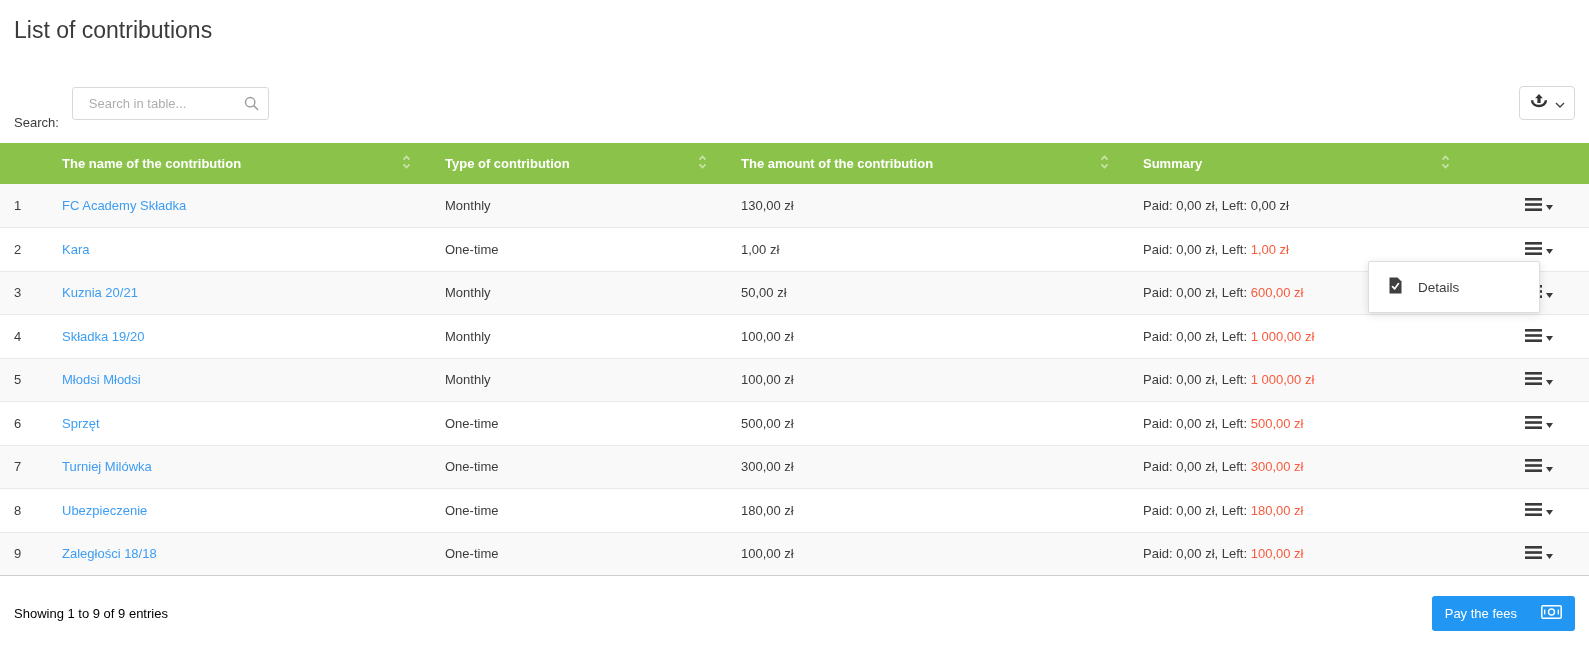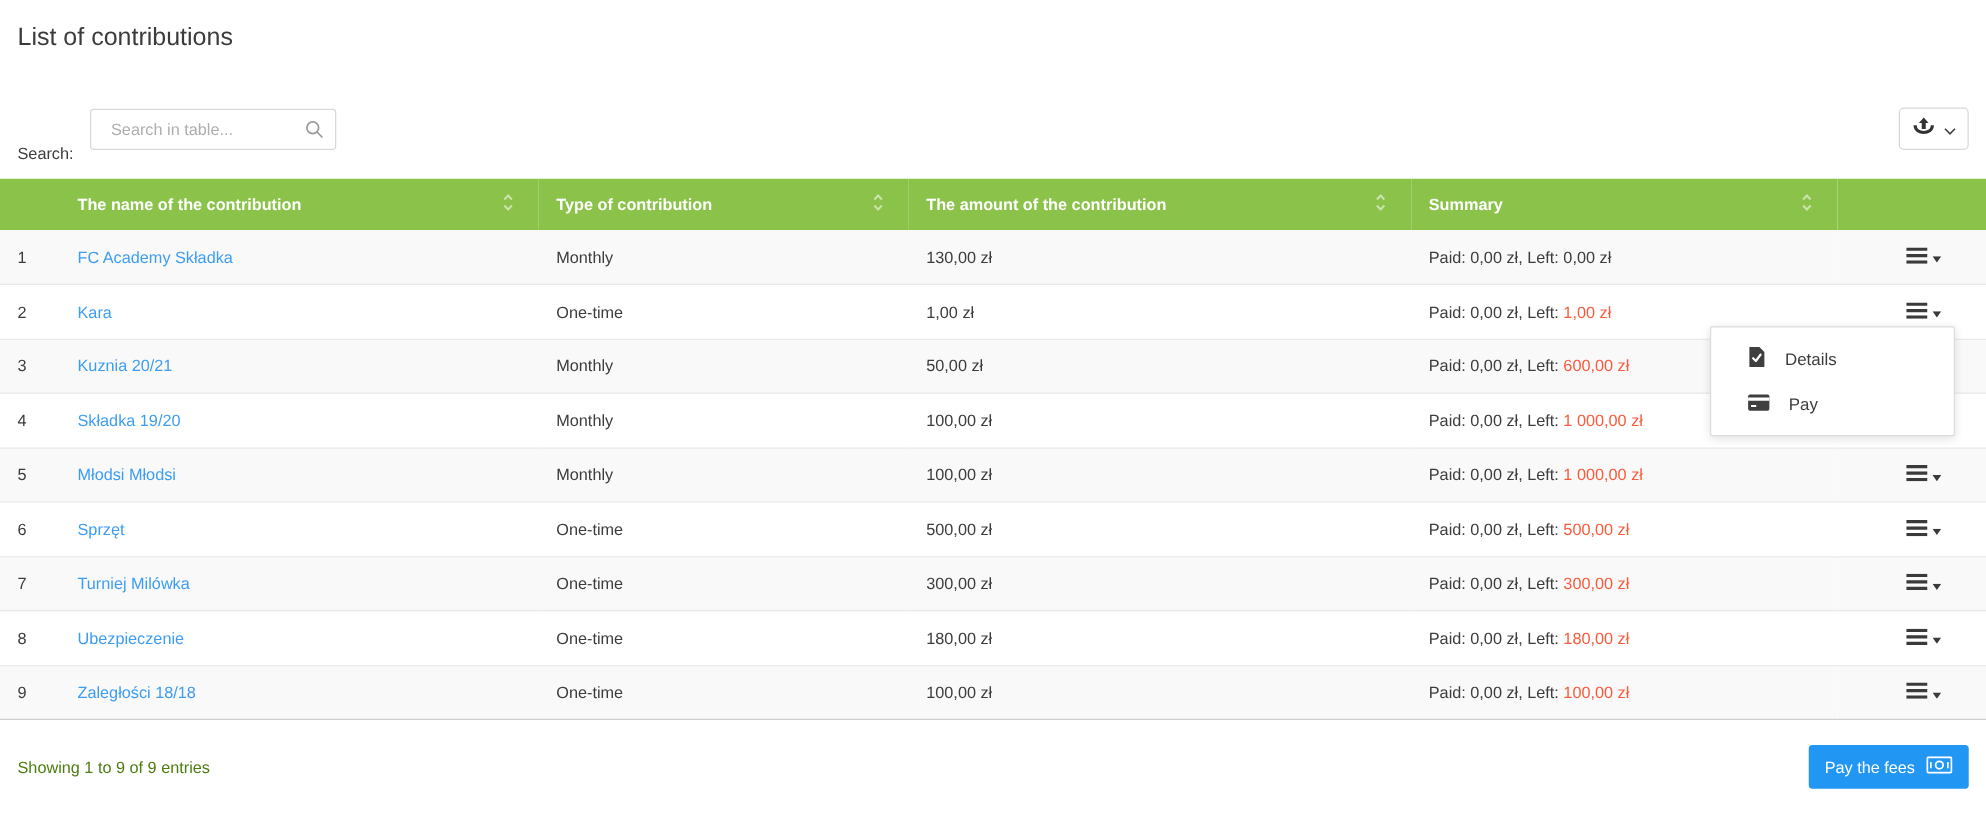--- a/index.html
+++ b/index.html
@@ -9,21 +9,21 @@
     --blue:#2196f3;
     --text:#3c3c3c;
     --border:#e9e9e9;
     --stripe:#f9f9f9;
   }
   *{box-sizing:border-box;}
   html,body{margin:0;padding:0;background:#fff;}
   body{font-family:"Liberation Sans","DejaVu Sans",sans-serif;color:var(--text);}
   .page{position:relative;width:1589px;height:663px;padding:0 14px;overflow:hidden;background:#fff;}
 
-  h1.page-title{margin:20px 0 0;font-size:20px;line-height:20px;font-weight:500;color:#3b3b3b;}
+  h1.page-title{margin:20px 0 0;font-size:23px;line-height:20px;font-weight:500;color:#3b3b3b;}
 
   .toolbar{margin-top:46px;height:34px;display:flex;align-items:center;justify-content:space-between;}
   .toolbar-left{display:flex;align-items:center;}
   .search-label{font-size:13px;color:#3c3c3c;margin-right:13px;margin-top:38px;}
   .search-box{position:relative;}
   .search-box input{width:197px;height:33px;border:1px solid #d9d9d9;border-radius:3px;padding:0 32px 0 16px;
     font-size:13px;color:#3c3c3c;outline:none;font-family:inherit;}
   .search-box input::placeholder{color:#aeaeae;}
   .search-box .search-ic{position:absolute;right:10px;top:9px;}
   .export-btn{display:flex;align-items:center;justify-content:center;gap:7px;width:56px;height:34px;
@@ -36,28 +36,28 @@
   thead th .th-inner{display:flex;align-items:center;justify-content:space-between;}
   tbody td{height:43.5px;border-bottom:1px solid var(--border);padding:0 14px;font-size:13px;color:var(--text);}
   tbody tr:nth-child(odd){background:var(--stripe);}
   tbody tr:last-child td{border-bottom:1px solid #cfcfcf;}
   td.col-index,th.col-index{padding-left:14px;}
   a.row-link{color:var(--link);text-decoration:none;}
   .left-value.overdue{color:var(--red);}
   td.col-actions{text-align:right;padding-right:36px;}
   .row-menu-btn{background:none;border:none;padding:0;cursor:pointer;display:inline-flex;align-items:center;gap:4px;vertical-align:middle;}
 
-  .dropdown{position:absolute;left:1368px;top:261px;width:196px;background:#fff;border:1px solid #ddd;
-    border-radius:2px;box-shadow:0 2px 8px rgba(0,0,0,0.12);padding:7px 12px;z-index:10;}
+  .dropdown{position:absolute;left:1368px;top:261px;width:172px;background:#fff;border:1px solid #ddd;
+    border-radius:2px;box-shadow:0 2px 8px rgba(0,0,0,0.12);padding:7px 2px;z-index:10;}
   .dropdown .menu-item{display:flex;align-items:center;gap:15px;height:36px;padding:0 17px;
     font-size:13.5px;color:#3c3c3c;cursor:pointer;}
 
   .footer{margin-top:20px;display:flex;align-items:center;justify-content:space-between;height:35px;}
-  .showing-text{font-size:13px;color:#4d7c0f;}
-  .pay-fees-btn{display:inline-flex;align-items:center;gap:9px;height:35px;padding:0 13px;background:var(--blue);
+  .showing-text{font-size:13px;color:#000000;}
+  .pay-fees-btn{display:inline-flex;align-items:center;gap:24px;height:35px;padding:0 13px;background:var(--blue);
     border:none;border-radius:3px;color:#fff;font-size:13px;font-family:inherit;cursor:pointer;}
 </style>
 </head>
 <body>
 
 <div class="page">
 
   <h1 class="page-title">List of contributions</h1>
 
   <div class="toolbar">
@@ -381,30 +381,20 @@
   <div class="dropdown">
     <div class="menu-item">
       <span>
         <svg width="15" height="17" viewBox="0 0 15 17">
           <path d="M1.5 0.5 H9.5 L13.5 4.5 V16.5 H1.5 Z" fill="#3f3f3f"></path>
           <path d="M4.5 9.6 L6.7 11.8 L10.5 6.6" stroke="#fff" stroke-width="1.7" fill="none" stroke-linecap="round" stroke-linejoin="round"></path>
         </svg>
       </span>
       <span>Details</span>
     </div>
-    <div class="menu-item">
-      <span>
-        <svg width="18" height="14" viewBox="0 0 18 14">
-          <rect x="0.5" y="0.5" width="17" height="13" rx="1.5" fill="#3f3f3f"></rect>
-          <rect x="0.5" y="3" width="17" height="2.6" fill="#fff"></rect>
-          <rect x="2.8" y="9" width="4.2" height="1.6" fill="#fff"></rect>
-        </svg>
-      </span>
-      <span>Pay</span>
-    </div>
   </div>
 
   <div class="footer">
     <span class="showing-text">Showing 1 to 9 of 9 entries</span>
     <button class="pay-fees-btn">
       <span>Pay the fees</span>
       <span>
         <svg width="21" height="14" viewBox="0 0 21 14">
           <rect x="0.8" y="0.8" width="19.4" height="12.4" rx="1.2" fill="none" stroke="#fff" stroke-width="1.5"></rect>
           <circle cx="10.5" cy="7" r="3" fill="none" stroke="#fff" stroke-width="1.4"></circle>

